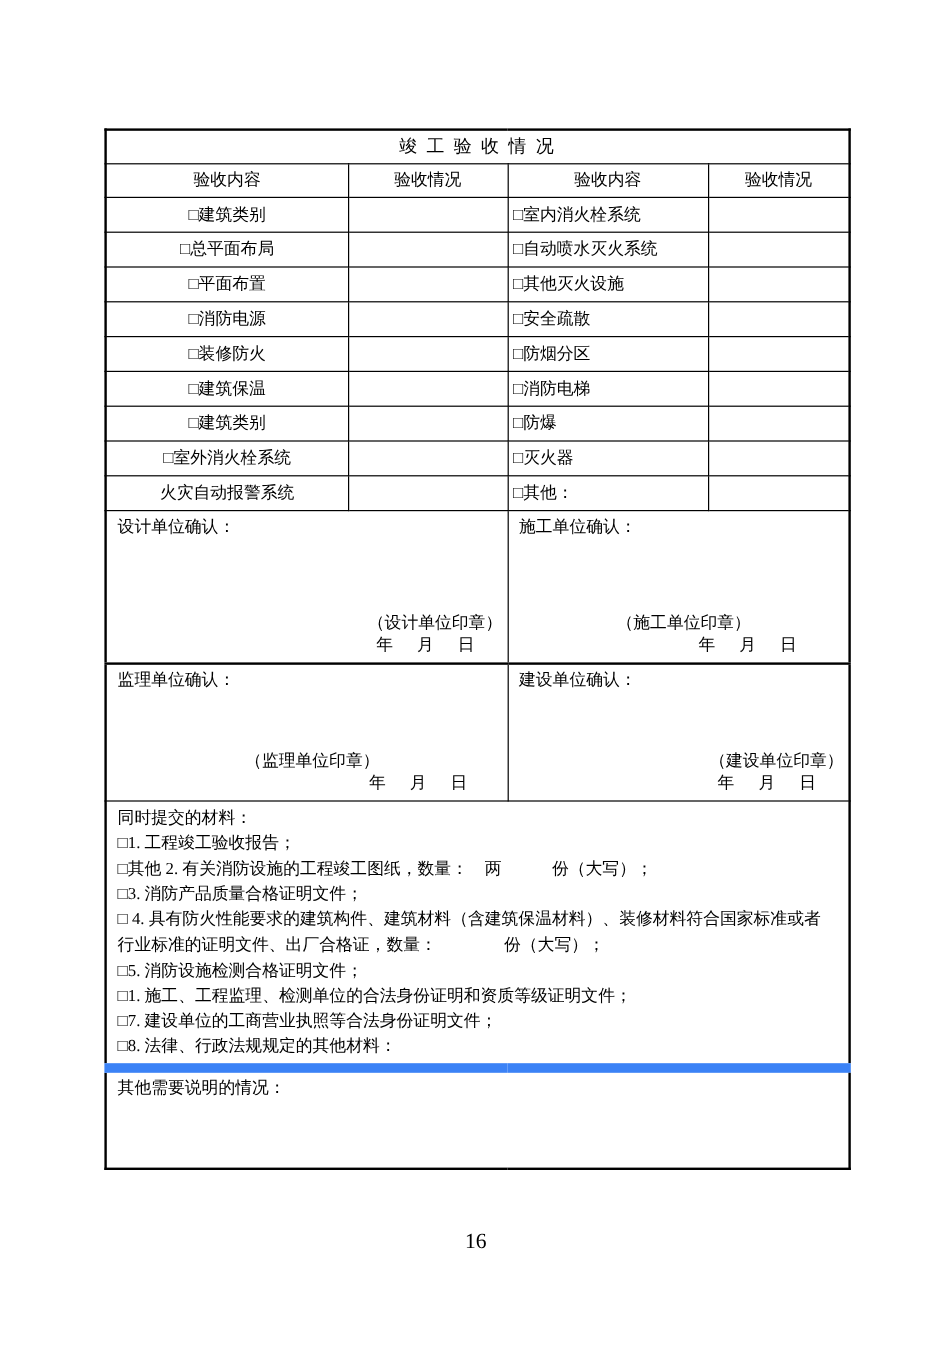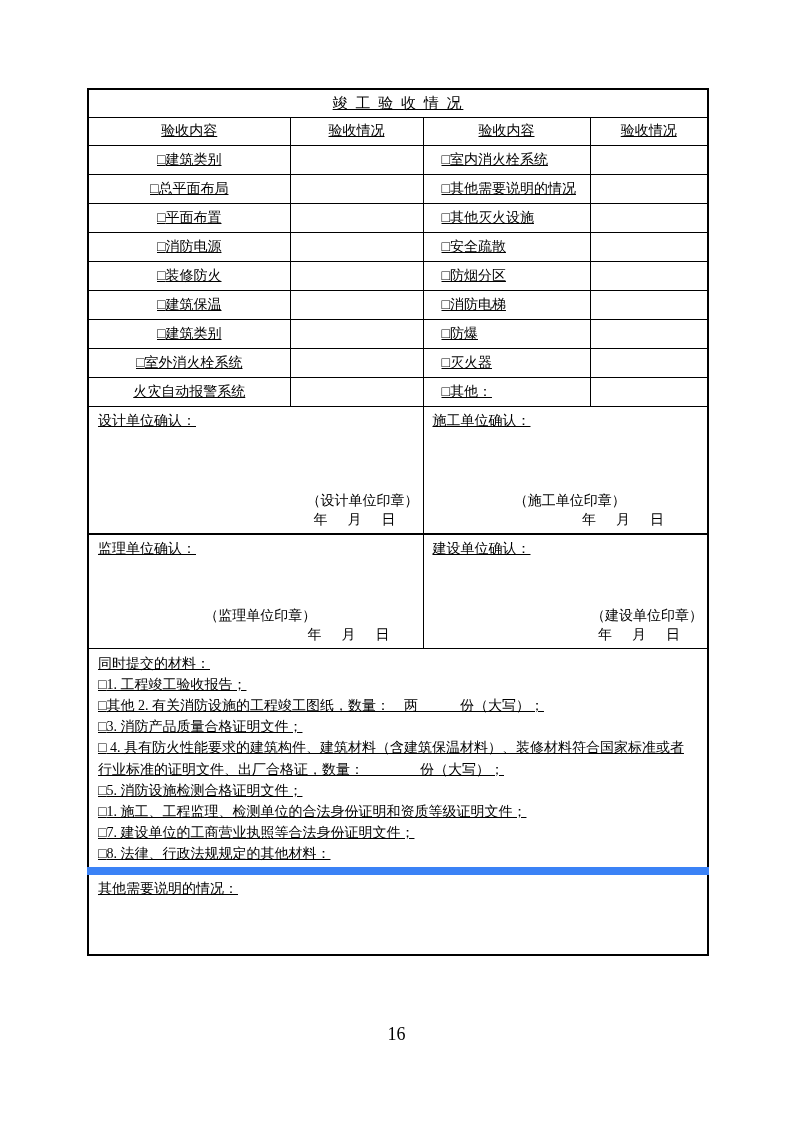--- a/index.html
+++ b/index.html
@@ -12,45 +12,44 @@
     position: relative;
     width: 793px;
     height: 1122px;
     background: #ffffff;
     margin: 0 auto;
     overflow: hidden;
   }
   table.form {
     position: absolute;
     left: 87px;
-    top: 88px;
+    top: 107px;
     width: 620px;
     border-collapse: collapse;
     table-layout: fixed;
     border: 2px solid #000;
-    text-decoration: underline;
   }
   td {
     border: 1px solid #000;
     font-size: 14px;
     padding: 0;
     vertical-align: middle;
   }
   .title-cell {
     height: 28px;
     text-align: center;
     font-size: 15px;
     letter-spacing: 2px;
   }
   .head-cell {
     height: 28px;
     text-align: center;
   }
   .item-left  { text-align: center; height: 29px; }
-  .item-right { text-align: left; padding-left: 18px; height: 21px; }
+  .item-right { text-align: left; padding-left: 4px; height: 21px; }
   .status-cell { height: 27.5px; }
   .checkbox { display: inline; }
   .conf-cell { position: relative; vertical-align: top; }
   .conf-row-1 td { height: 128px; }
   .conf-row-2 td { height: 114px; border-top: 2px solid #000; }
   .conf-title { padding: 5px 9px; line-height: 18px; }
   .conf-bottom { position: absolute; bottom: 4px; left: 0; right: 0; }
   .seal-line, .date-line { line-height: 19px; }
   .date-line { letter-spacing: 3px; }
   .align-r-tight { text-align: right; padding-right: 4px; }
@@ -109,21 +108,21 @@
 
     <tr>
       <td class="item-left"><span class="checkbox">□</span><span>建筑类别</span></td>
       <td class="status-cell"></td>
       <td class="item-right"><span class="checkbox">□</span><span>室内消火栓系统</span></td>
       <td class="status-cell"></td>
     </tr>
     <tr>
       <td class="item-left"><span class="checkbox">□</span><span>总平面布局</span></td>
       <td class="status-cell"></td>
-      <td class="item-right"><span class="checkbox">□</span><span>其他需要说明的情况</span></td>
+      <td class="item-right"><span class="checkbox">□</span><span>自动喷水灭火系统</span></td>
       <td class="status-cell"></td>
     </tr>
     <tr>
       <td class="item-left"><span class="checkbox">□</span><span>平面布置</span></td>
       <td class="status-cell"></td>
       <td class="item-right"><span class="checkbox">□</span><span>其他灭火设施</span></td>
       <td class="status-cell"></td>
     </tr>
     <tr>
       <td class="item-left"><span class="checkbox">□</span><span>消防电源</span></td>

